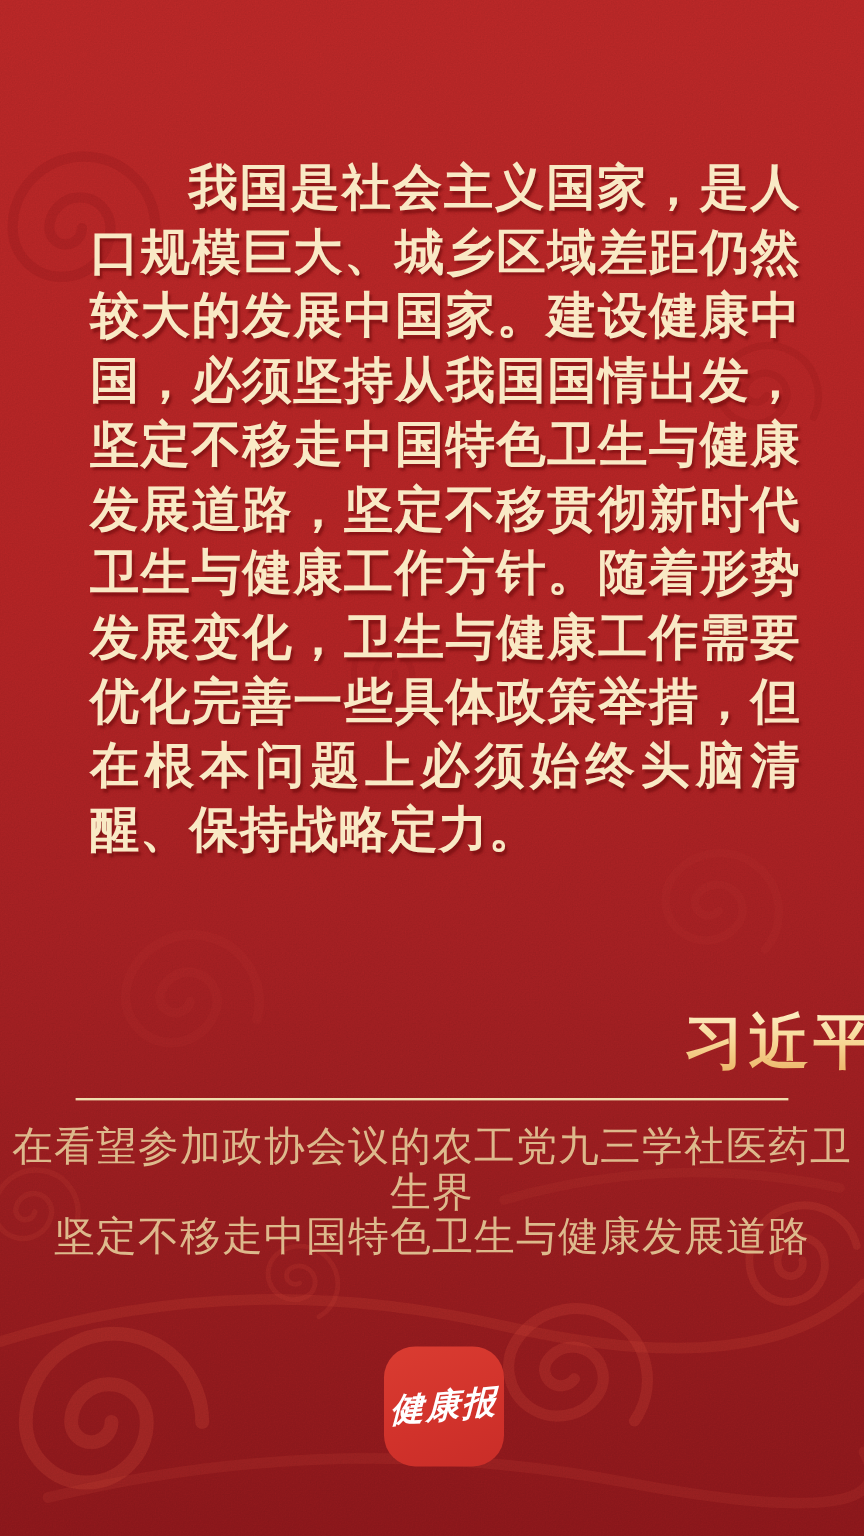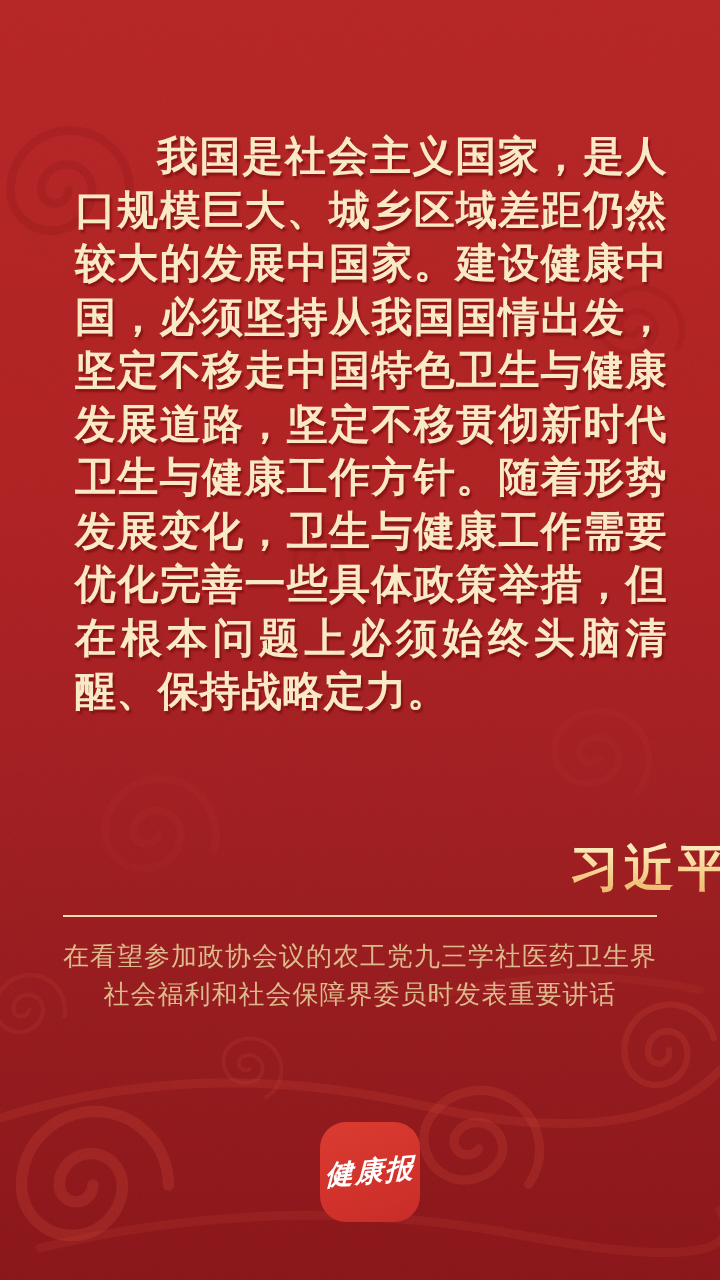--- a/index.html
+++ b/index.html
@@ -40,21 +40,21 @@
   .divider{
     position:absolute;
     left:63px;top:915px;
     width:594px;height:2px;
     background:#efddad;
   }
   .attribution{
     position:absolute;
     left:0;top:938px;width:720px;
     text-align:center;
-    font-size:26px;line-height:37.5px;
+    font-size:34px;line-height:37.5px;
     font-weight:400;
     color:#ddb98c;
     letter-spacing:1px;
   }
   .logo{
     position:absolute;
     left:50%;top:1122px;
     transform:translateX(-50%);
     width:100px;height:100px;
     border-radius:26px;
@@ -105,20 +105,20 @@
   </svg>
 
   <div class="quote">我国是社会主义国家，是人口规模巨大、城乡区域差距仍然较大的发展中国家。建设健康中国，必须坚持从我国国情出发，坚定不移走中国特色卫生与健康发展道路，坚定不移贯彻新时代卫生与健康工作方针。随着形势发展变化，卫生与健康工作需要优化完善一些具体政策举措，但在根本问题上必须始终头脑清醒、保持战略定力。</div>
 
   <div class="name">习近平</div>
 
   <div class="divider"></div>
 
   <div class="attribution">
     <div>在看望参加政协会议的农工党九三学社医药卫生界</div>
-    <div>社会福利和社会保障界委员时发表重要讲话</div>
+    <div>坚定不移走中国特色卫生与健康发展道路</div>
   </div>
 
   <div class="logo">
     <span>健康报</span>
   </div>
 
 </div>
 
 </body></html>

